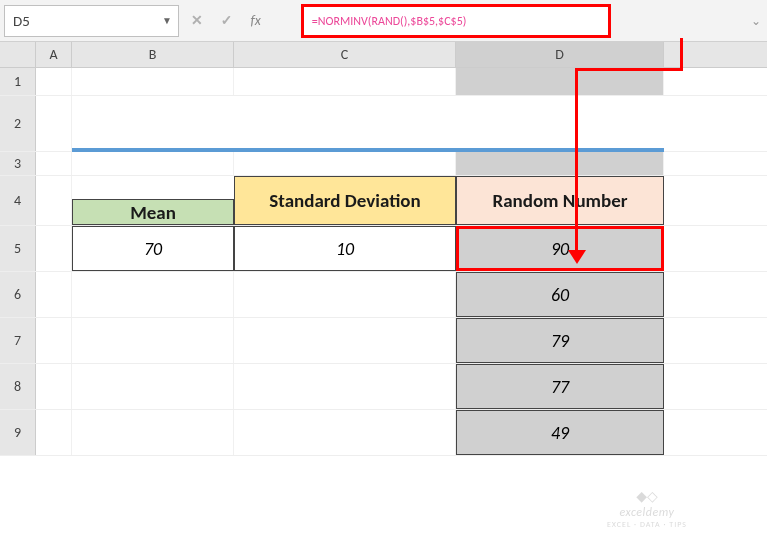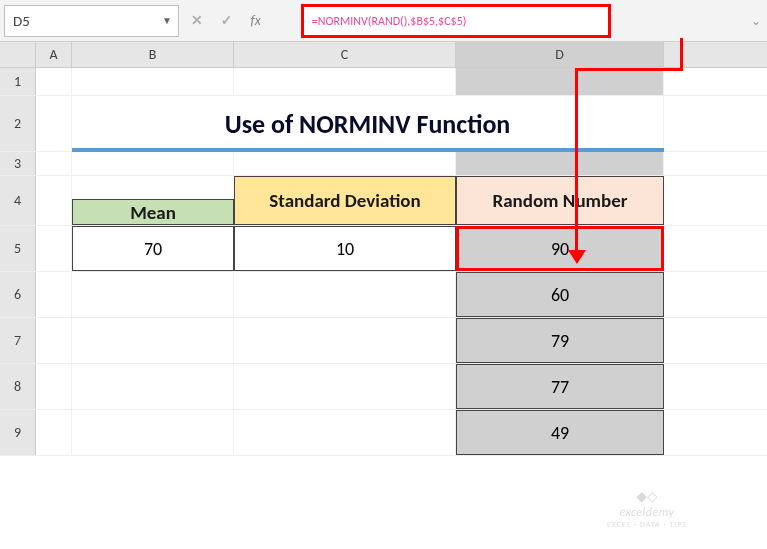--- a/index.html
+++ b/index.html
@@ -147,20 +147,21 @@
       font-size: 19px;
       color: #1a1a1a;
       border: 1px solid #444;
     }
     .bg-green { background: #c6e0b4; margin-top: 23px; }
     .bg-yellow { background: #ffe699; }
     .bg-orange { background: #fce4d6; }
     .data-cell {
       border: 1px solid #444;
       font-size: 18px;
+      font-style: italic;
     }
     .d5-highlight {
       border: 3px solid #ff0000 !important;
       position: relative;
     }
     .watermark {
       position: absolute;
       bottom: 20px;
       right: 80px;
       opacity: 0.3;
@@ -248,21 +249,20 @@
     <div class="row-h">1</div>
     <div class="cell col-A"></div>
     <div class="cell col-B"></div>
     <div class="cell col-C"></div>
     <div class="cell col-D"></div>
   </div>
 
   <div class="row r2">
     <div class="row-h">2</div>
     <div class="cell col-A"></div>
-    <div class="cell title-cell">Use of NORMINV Function</div>
   </div>
   <div class="title-underline"></div>
 
   <div class="row r3">
     <div class="row-h">3</div>
     <div class="cell col-A"></div>
     <div class="cell col-B"></div>
     <div class="cell col-C"></div>
     <div class="cell col-D"></div>
   </div>

